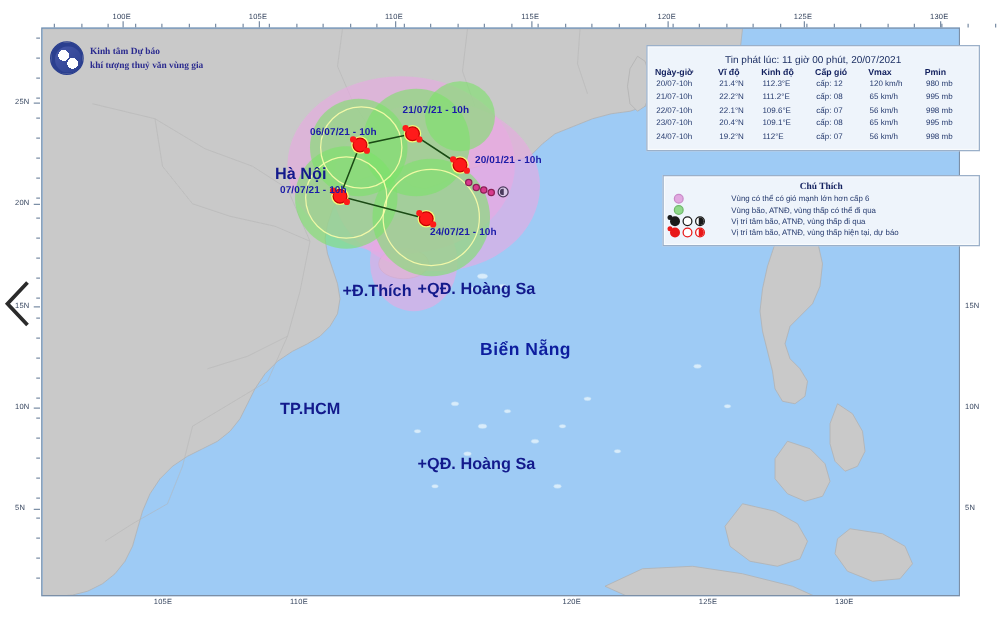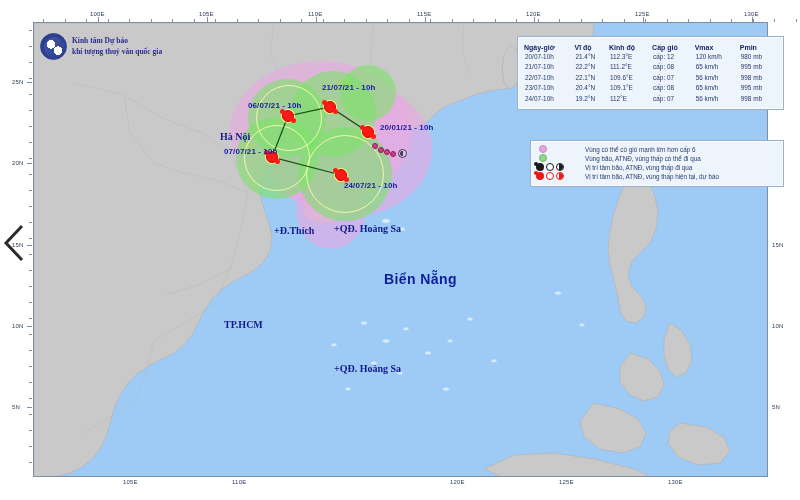--- a/index.html
+++ b/index.html
@@ -65,22 +65,22 @@
   svg.track { position:absolute; left:0; top:0; width:735px; height:455px; pointer-events:none; }
 
   .tlabel{
     position:absolute;
     font-family:Liberation Sans, sans-serif;
     font-size:8px; font-weight:bold; color:#1a1aa8;
     white-space:nowrap; letter-spacing:.1px;
   }
   .place{
     position:absolute;
-    font-family:Liberation Serif, serif;
-    font-size:10px; font-weight:bold; color:#131a8c;
+    font-family:Liberation Sans, sans-serif;
+    font-size:13px; font-weight:bold; color:#131a8c;
     white-space:nowrap;
   }
   .sea-name{
     position:absolute;
     font-family:"Liberation Sans", sans-serif;
     font-size:14px; font-weight:bold; color:#0d1d9e;
     letter-spacing:.4px;
   }
 
   
@@ -388,25 +388,26 @@
       <div class="axis-lab" style="left: 772px; top: 160px;">20N</div>
       <div class="axis-lab" style="left: 772px; top: 242px;">15N</div>
       <div class="axis-lab" style="left: 772px; top: 323px;">10N</div>
       <div class="axis-lab" style="left: 772px; top: 404px;">5N</div>
     </div>
 
   <div class="logo-wrap">
     <div class="logo-mark"></div>
     <div class="logo-txt">
       <div>Kinh tâm Dự báo</div>
-      <div>khí tượng thuỷ văn quốc gia</div>
+      <div>khí tượng thuỷ văn vùng gia</div>
     </div>
   </div>
 
   <div class="panel" id="info-panel">
+    <div class="p-sub">Tin phát lúc: 11 giờ 00 phút, 20/07/2021</div>
     <table class="fc">
       <thead>
           <tr id="fc-head">
             <th>Ngày-giờ</th>
             <th>Vĩ độ</th>
             <th>Kinh độ</th>
             <th>Cấp gió</th>
             <th>Vmax</th>
             <th>Pmin</th>
           </tr>
@@ -450,20 +451,21 @@
             <td>112°E</td>
             <td>cấp: 07</td>
             <td>56 km/h</td>
             <td>998 mb</td>
           </tr>
         </tbody>
     </table>
   </div>
 
   <div class="panel" id="legend-panel">
+    <div class="l-title">Chú Thích</div>
     <div id="legend-rows">
         <div class="l-row">
           <span class="l-syms">
             <span class="sw pink"></span>
           </span>
           <span class="l-txt">Vùng có thể có gió mạnh lớn hơn cấp 6</span>
         </div>
         <div class="l-row">
           <span class="l-syms">
             <span class="sw green"></span>

